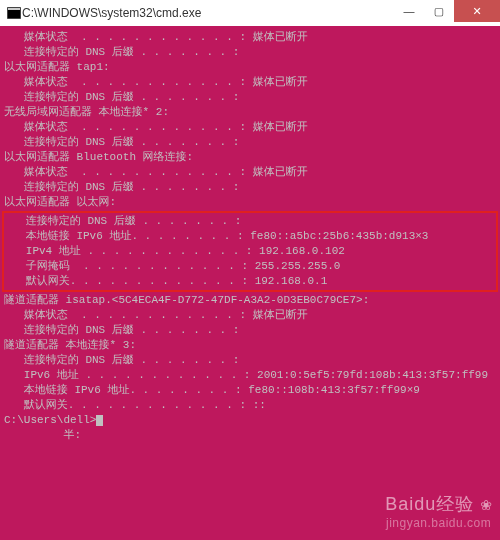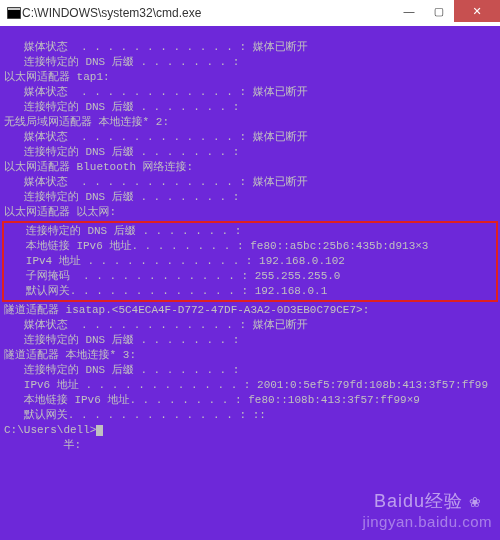--- a/index.html
+++ b/index.html
@@ -4,25 +4,25 @@
 <style>
   html,body{margin:0;padding:0;background:#888;}
   .window{width:500px;height:540px;background:#000;position:relative;font-family:"NSimSun","SimSun","Courier New",monospace;}
   .titlebar{height:26px;background:#fff;display:flex;align-items:center;position:relative;border-bottom:1px solid #d0d0d0;}
   .tb-icon{width:16px;height:16px;margin-left:6px;display:flex;align-items:center;justify-content:center;}
   .tb-title{flex:1;text-align:left;font-family:"Segoe UI","Microsoft YaHei",sans-serif;font-size:12px;color:#333;}
   .winbtns{position:absolute;right:0;top:0;height:22px;display:flex;}
   .winbtn{width:30px;height:22px;display:flex;align-items:center;justify-content:center;font-size:11px;color:#333;font-family:sans-serif;}
   .winbtn.close{background:#c75050;color:#fff;width:46px;}
   .scroll-corner{position:absolute;right:0;top:26px;width:16px;height:16px;background:#1a1a1a;display:flex;align-items:center;justify-content:center;color:#888;font-size:9px;}
-  .term{position:absolute;left:0;top:26px;right:0;bottom:0;background:#6d28d9;color:#c0c0c0;font-size:11px;line-height:15px;white-space:pre;padding:14px 4px;overflow:hidden;}
+  .term{position:absolute;left:0;top:26px;right:0;bottom:0;background:#be185d;color:#c0c0c0;font-size:11px;line-height:15px;white-space:pre;padding:4px 4px;overflow:hidden;}
   .redbox{border:2px solid #e02020;padding:1px 2px;margin:1px -2px;}
   .watermark{position:absolute;right:8px;bottom:10px;color:rgba(255,255,255,0.55);font-family:"Microsoft YaHei",sans-serif;text-align:center;}
   .watermark .big{font-size:18px;letter-spacing:1px;}
-  .watermark .small{font-size:15px;color:rgba(255,255,255,0.4);letter-spacing:0.5px;}
+  .watermark .small{font-size:12px;color:rgba(255,255,255,0.4);letter-spacing:0.5px;}
   .paw{display:inline-block;margin-left:6px;font-size:14px;}
   .cursor{display:inline-block;width:7px;height:11px;background:#c0c0c0;vertical-align:middle;}
 </style>
 </head>
 <body>
 
 <div class="window">
   <div class="titlebar">
     <div class="tb-icon">
       <svg width="14" height="12" viewBox="0 0 14 12">

